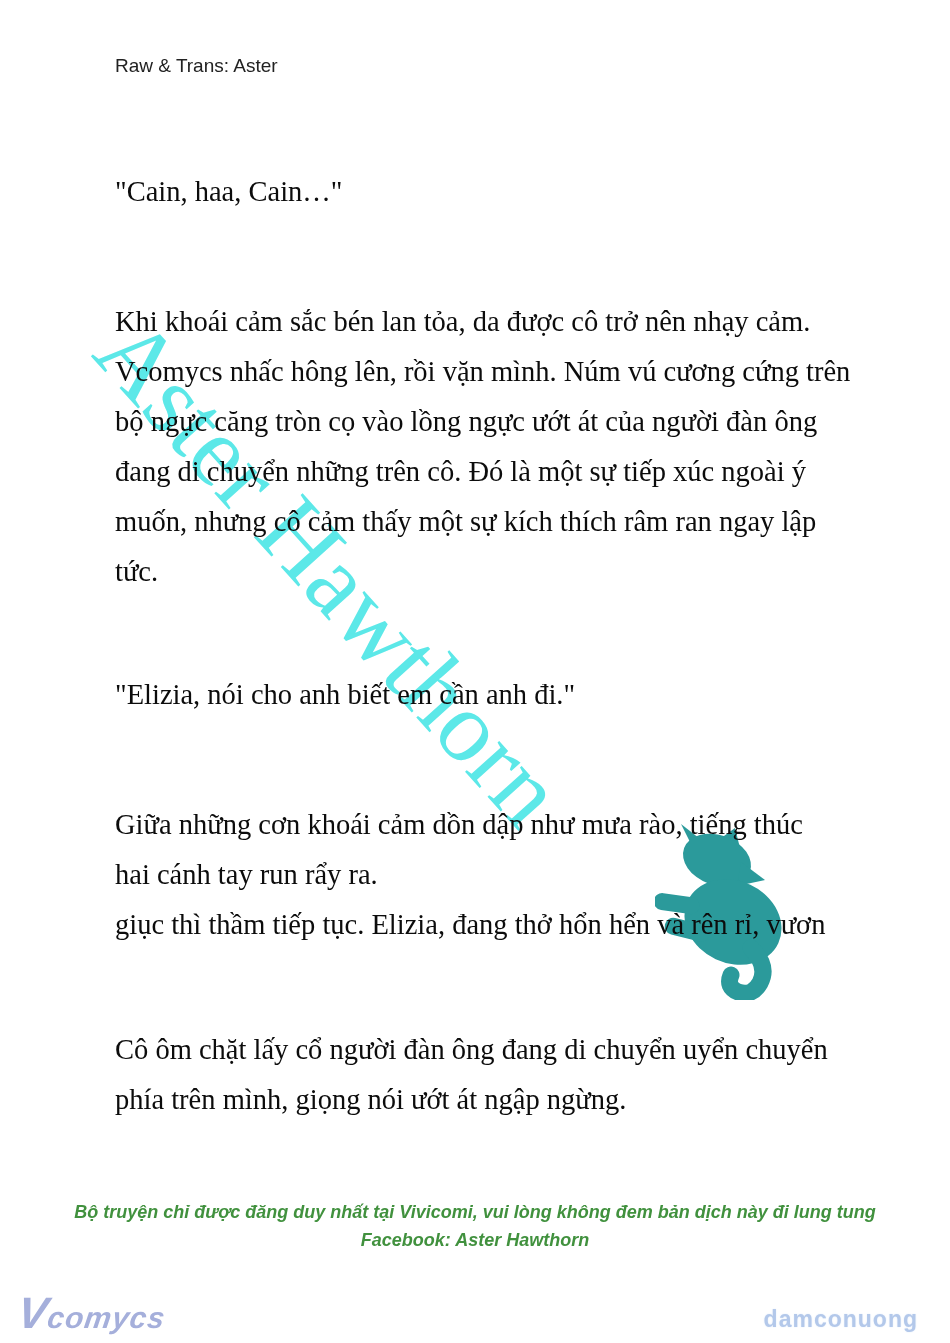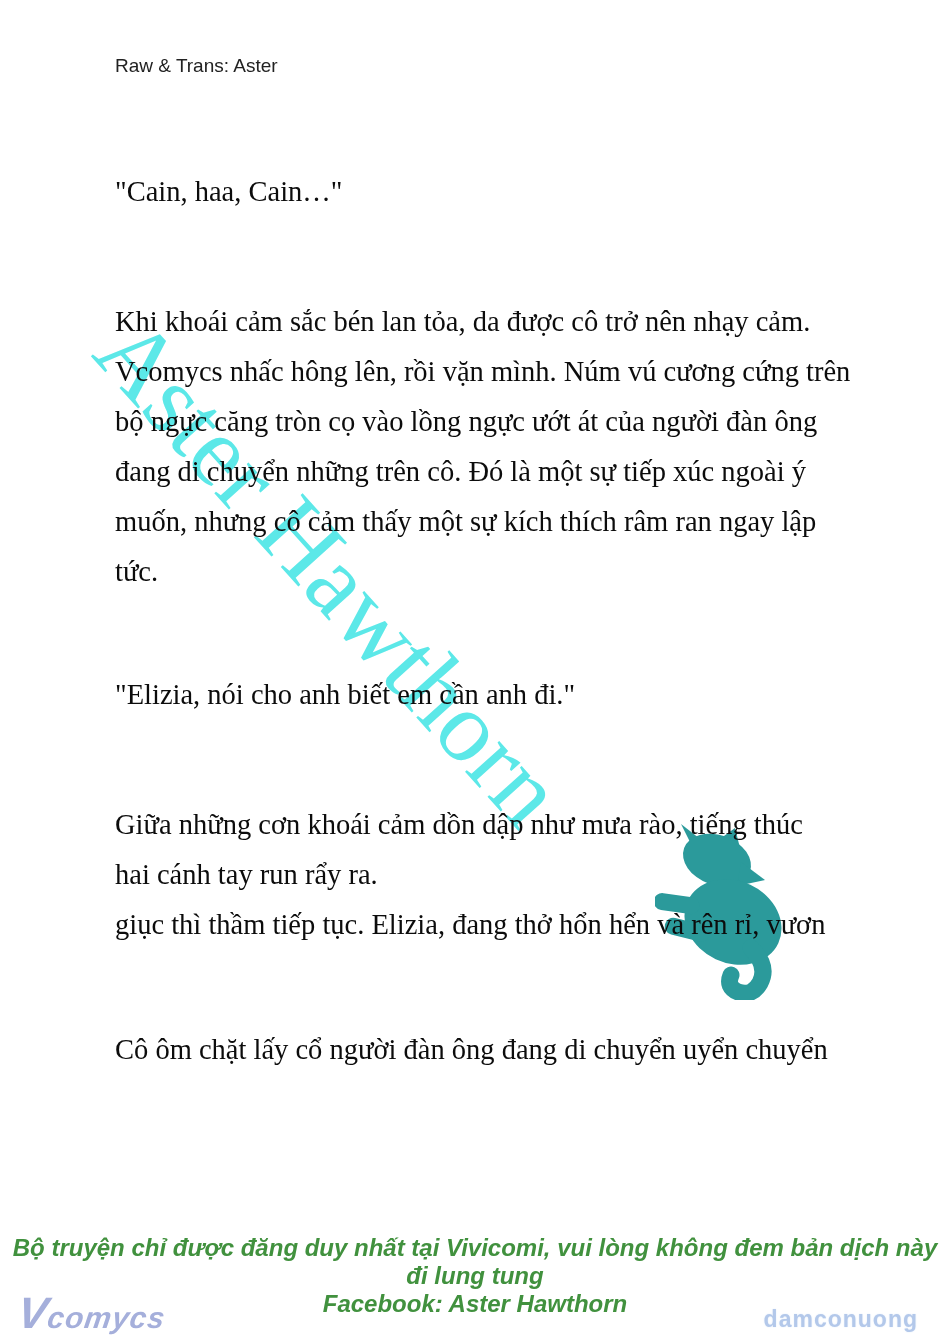--- a/index.html
+++ b/index.html
@@ -45,24 +45,23 @@
   .p1{top:297px;}
   .q2{top:670px;}
   .p2{top:800px;}
   .p3{top:1025px;}
   
   .footer{
     position:absolute;left:0;top:1198px;width:950px;
     text-align:center;
     font-family:"Liberation Sans", sans-serif;
     font-style:italic;font-weight:bold;
-    font-size:24px;line-height:28px;
+    font-size:18px;line-height:28px;
     color:#41913e;
     z-index:2;
-    margin-top:36px;
   }
   
   .logo-left{
     position:absolute;left:18px;top:1288px;
     font-family:"Liberation Sans", sans-serif;
     font-style:italic;font-weight:bold;
     font-size:30px;letter-spacing:1px;
     color:#a5afdb;
     transform:skewX(-8deg);
     z-index:2;
@@ -115,20 +114,21 @@
   <div class="bodytext q2">"Elizia, nói cho anh biết em cần anh đi."</div>
 
   <div class="bodytext p2">
     <div>Giữa những cơn khoái cảm dồn dập như mưa rào, tiếng thúc</div>
     <div>hai cánh tay run rẩy ra.</div>
     <div>giục thì thầm tiếp tục. Elizia, đang thở hổn hển và rên rỉ, vươn</div>
   </div>
 
   <div class="bodytext p3">
     <div>Cô ôm chặt lấy cổ người đàn ông đang di chuyển uyển chuyển</div>
+    <div>phía trên mình, giọng nói ướt át ngập ngừng.</div>
   </div>
 
   <div class="footer">
     <div>Bộ truyện chỉ được đăng duy nhất tại Vivicomi, vui lòng không đem bản dịch này đi lung tung</div>
     <div>Facebook: Aster Hawthorn</div>
   </div>
 
   <div class="logo-left">Vcomycs</div>
 
   <div class="logo-right">damconuong</div>

